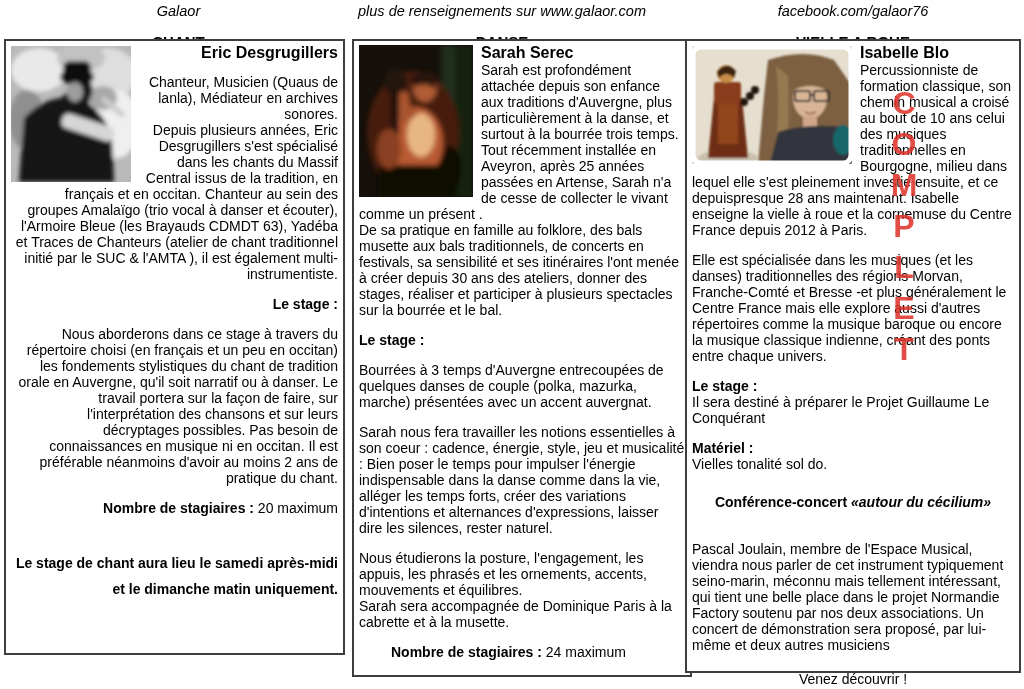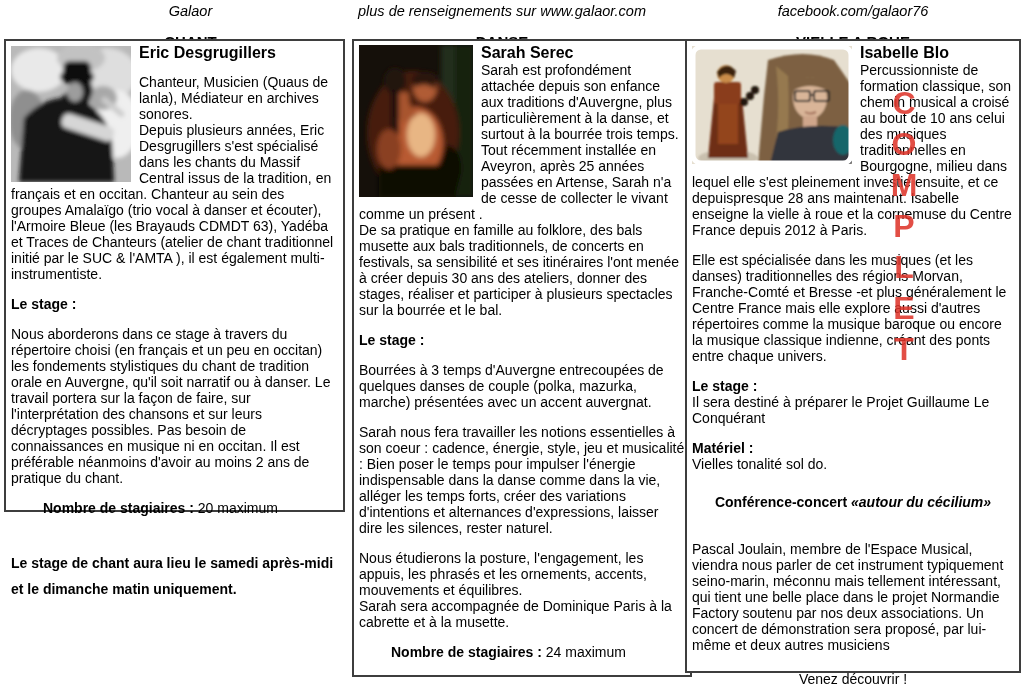--- a/index.html
+++ b/index.html
@@ -2,33 +2,33 @@
 <html><head>
 <meta charset="utf-8">
 <style>
   html,body { margin:0; padding:0; background:#ffffff; }
   .page {
     position:relative; width:1024px; height:689px; background:#fff;
     font-family:"Liberation Sans", sans-serif; color:#000; overflow:hidden;
   }
   
   .hd { position:absolute; top:3px; text-align:center; }
-  .hd-1 { left:20px;   width:341px; }
+  .hd-1 { left:8px;   width:341px; }
   .hd-2 { left:332px; width:340px; }
   .hd-3 { left:685px; width:336px; }
   .hd-brand { font-style:italic; font-size:14.5px; line-height:17px; }
   .hd-title { font-weight:bold; font-size:15px; line-height:17px; margin-top:13px; }
 
   
   .cell {
     position:absolute; top:39px; box-sizing:border-box;
     border:2px solid #3e3e3e; padding:2px 5px;
     font-size:14px; line-height:16px; background:#fff;
   }
-  .cell-1 { left:4px;   width:341px; height:473px; }
+  .cell-1 { left:4px;   width:341px; height:616px;text-align:right; }
   .cell-2 { left:352px; width:340px; height:638px; }
   .cell-3 { left:685px; width:336px; height:634px; position:absolute; }
 
   .photo { float:left; }
   .photo-1 { margin:3px 8px 3px 0; }
   .photo-2 { margin:2px 8px 4px 0; }
   .photo-3 { margin:3px 8px 4px 0; }
 
   .pname { font-weight:bold; font-size:16px; line-height:19px; }
   .pname-gap { margin-bottom:12px; }

